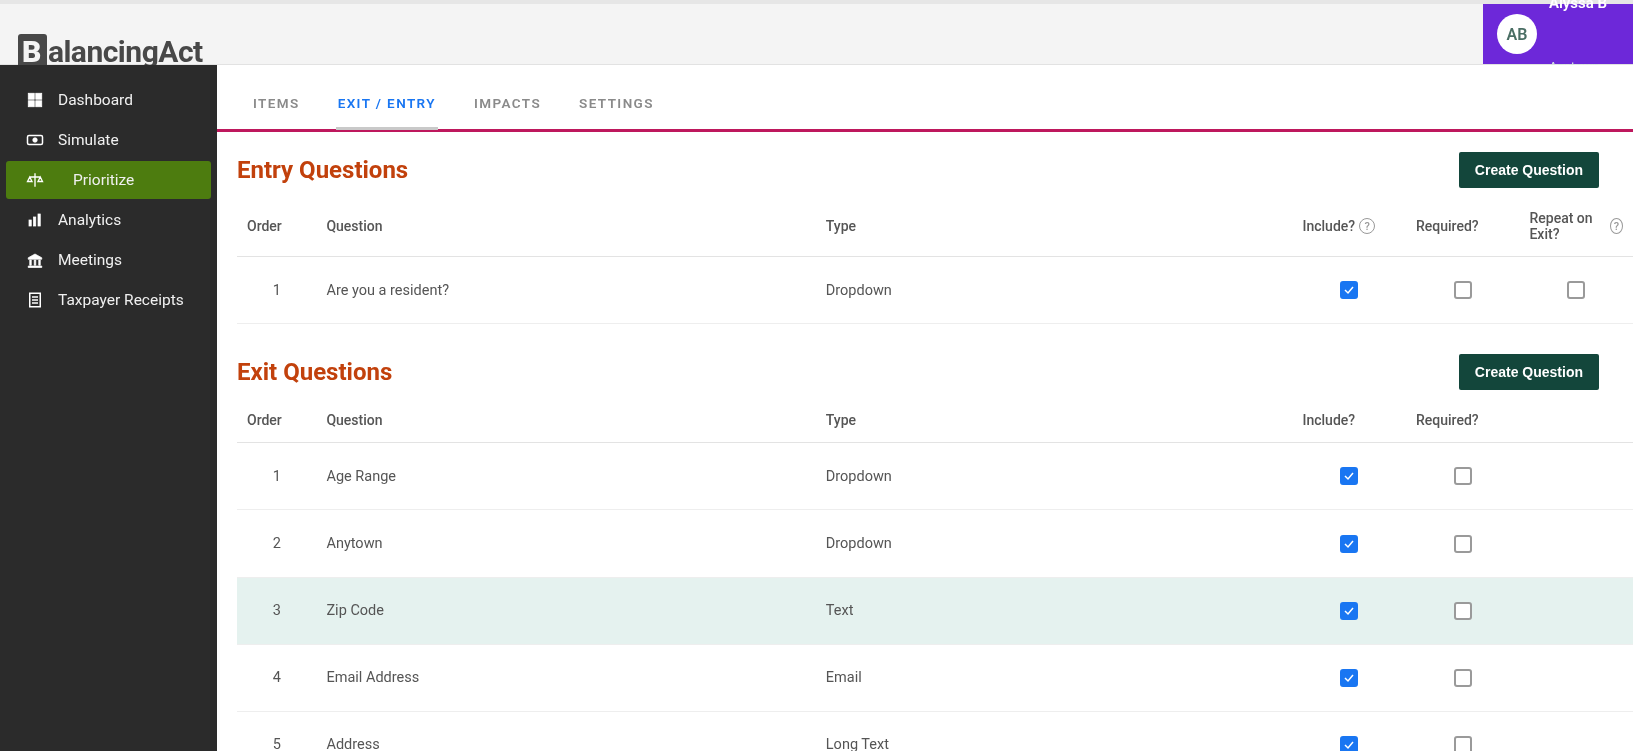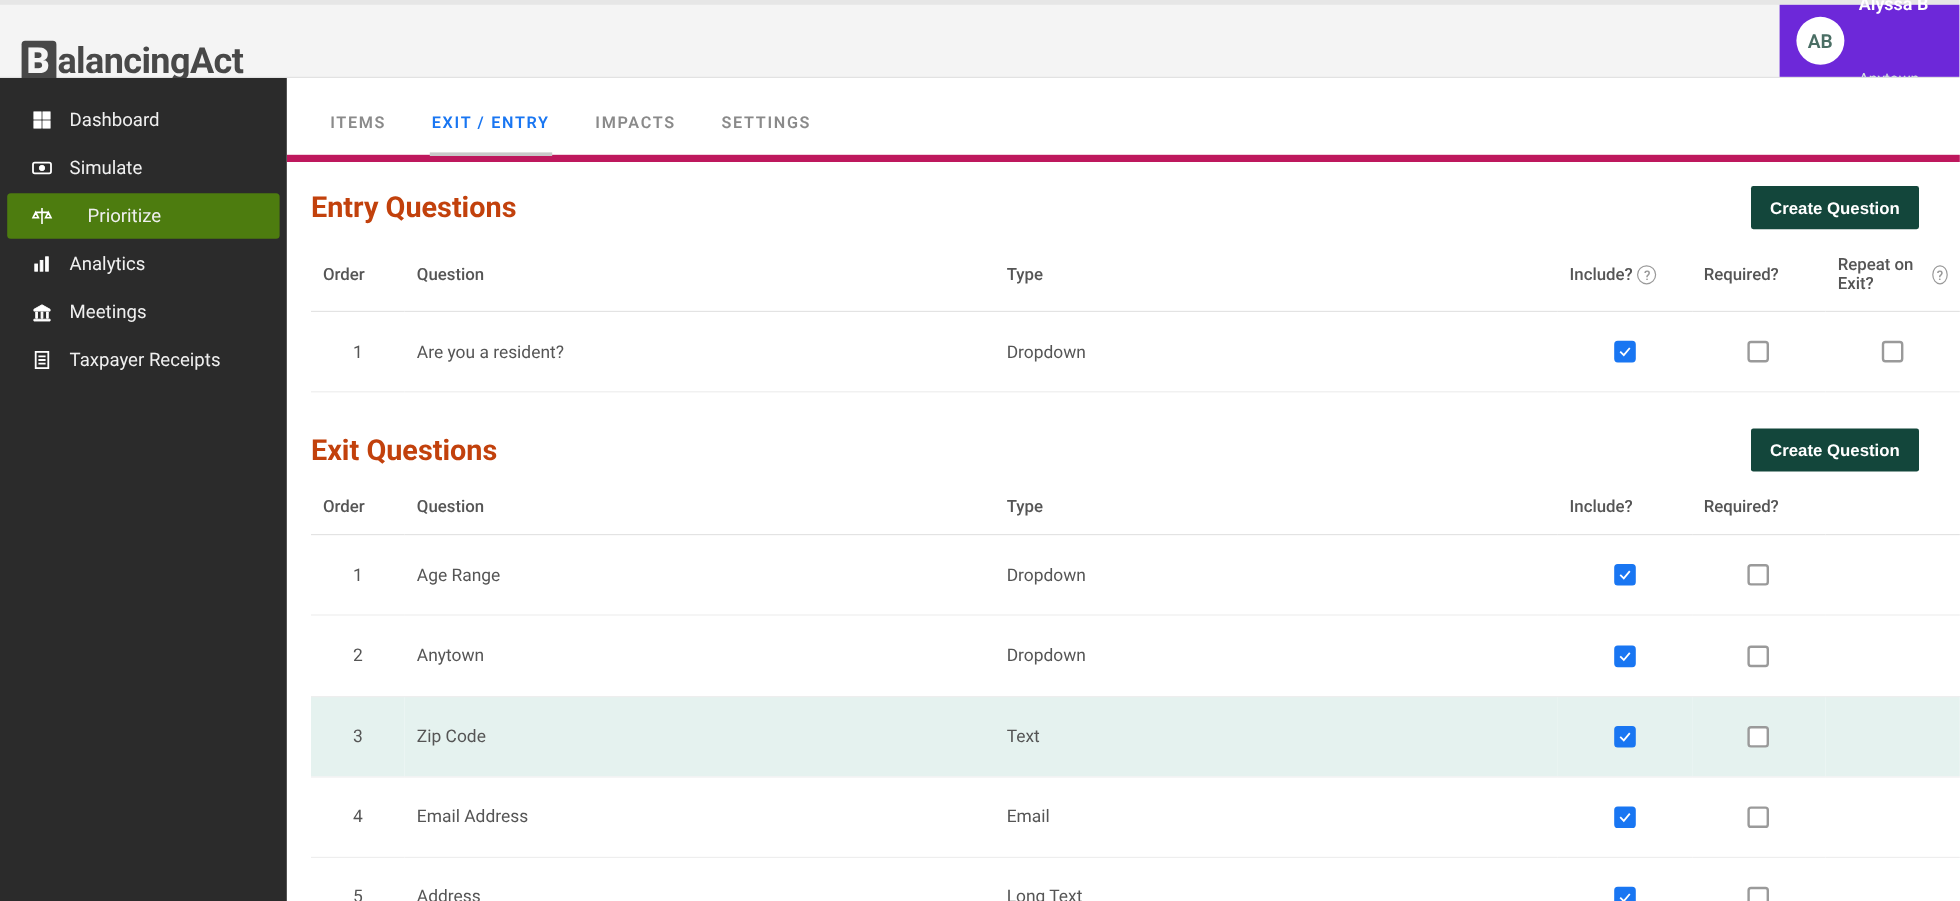--- a/index.html
+++ b/index.html
@@ -15,30 +15,30 @@
   .logo-by { font-size: 10px; letter-spacing: 2px; color: #888; margin-top: 0px; }
 
   .userbox { background: #6d28d9; color: #fff; height: 100%; display: flex; align-items: center; padding: 0 26px 0 14px; gap: 12px; min-width: 140px; }
   .avatar { width: 40px; height: 40px; border-radius: 50%; background: #fff; color: #4a6e64; display:flex; align-items:center; justify-content:center; font-weight:600; font-size:16px;}
   .user-text { display:flex; flex-direction:column; line-height:1.2;}
   .user-name { font-size: 15px; font-weight:600;}
   .user-org  { font-size: 13px; color: #d7e4e0; margin-top: 47px;}
 
   
   .below { flex:1; display:flex; min-height:0; }
-  .sidebar { width: 239px; background: #2b2b2b; color:#fff; padding-top: 14px; }
+  .sidebar { width: 217px; background: #2b2b2b; color:#fff; padding-top: 14px; }
   .side-item { display:flex; align-items:center; gap:14px; padding: 10px 20px; font-size:15.5px; cursor:pointer; color:#f0f0f0; border-radius: 3px; margin: 2px 6px;}
   .side-item.active { background:#4d7c0f;gap:29px; }
   .side-icon { width:18px; height:18px; display:inline-flex; align-items:center; justify-content:center; }
   .side-icon svg { fill:#fff; stroke:#fff; }
 
   .content { flex:1; background:#fff; padding: 0 0 40px 0; overflow:auto; }
 
   
-  .tabs { display:flex; gap: 34px; padding: 0 34px; border-bottom: 6px solid #be185d; margin-top: 16px;}
+  .tabs { display:flex; gap: 34px; padding: 0 34px; border-bottom: 3px solid #be185d; margin-top: 16px;}
   .tab { padding: 14px 2px 16px; font-size: 13.5px; letter-spacing: 1.4px; color:#8a8a8a; cursor:pointer; font-weight:600;}
   .tab.active { color:#1976f2; border-bottom: 3px solid #c9c9c9; margin-bottom:-1px;}
 
   .section-head { display:flex; align-items:center; justify-content:space-between; padding: 20px 34px 8px 20px;}
   .section-title { font-size: 24px; font-weight: 700; color:#c2410c;}
   .btn { background:#13463b; color:#fff; border:none; padding: 10px 16px; font-size:14px; font-weight:700; cursor:pointer; border-radius:2px;}
 
   
   .tbl { width: calc(100% - 20px); margin-left:20px; border-collapse: collapse; }
   .tbl th { text-align:left; font-weight:500; font-size:14px; color:#555; padding: 14px 10px; border-bottom:1px solid #e3e3e3;}

